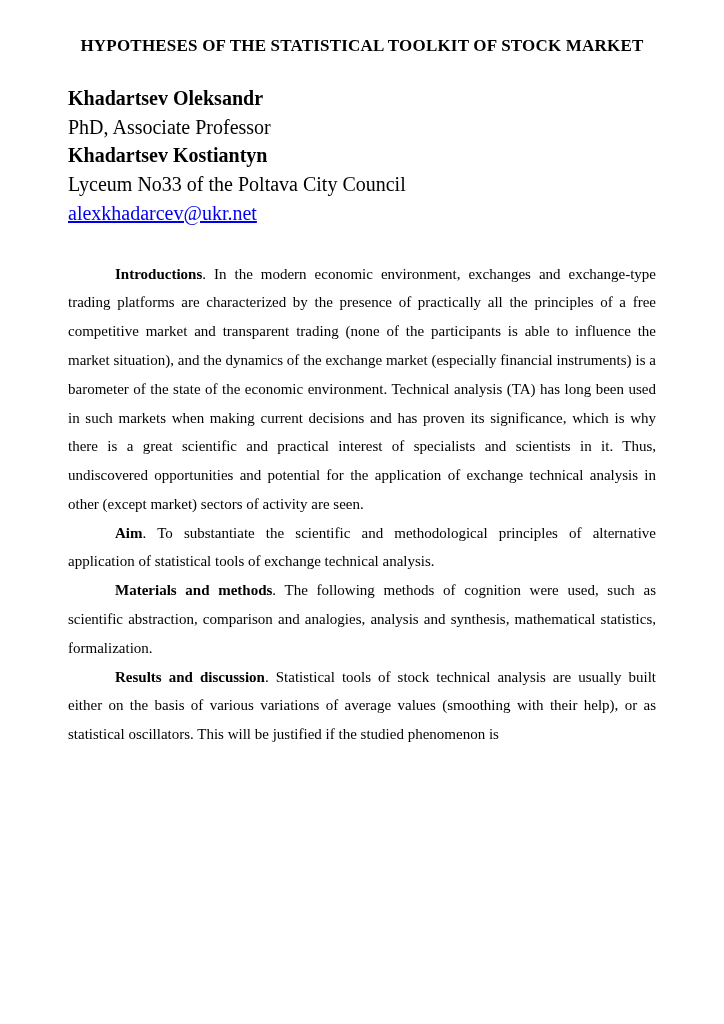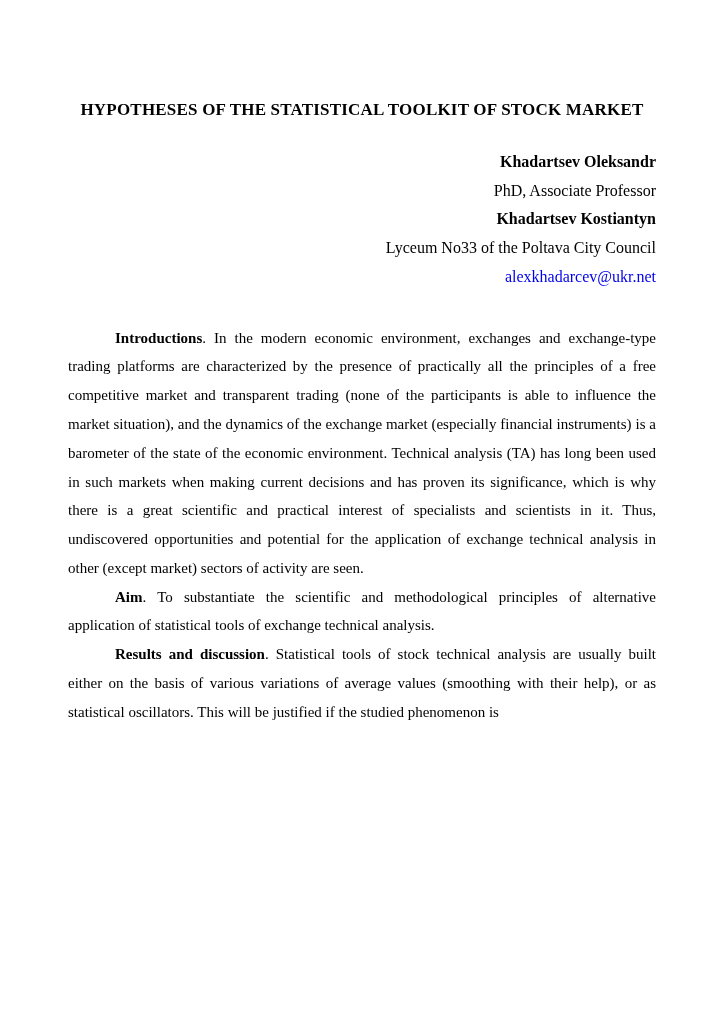--- a/index.html
+++ b/index.html
@@ -5,44 +5,45 @@
   html, body {
     margin: 0;
     padding: 0;
     background: #ffffff;
   }
   .page {
     position: relative;
     width: 724px;
     height: 790px;
     box-sizing: border-box;
-    padding: 94px 68px 0 68px;
+    padding: 30px 68px 0 68px;
     background: #ffffff;
     color: #000000;
     font-family: "Liberation Serif", "DejaVu Serif", serif;
     overflow: hidden;
   }
   .title {
     text-align: center;
     font-weight: bold;
     font-size: 17px;
     line-height: 31px;
     letter-spacing: 0.2px;
   }
   .authors {
     margin-top: 23px;
-    text-align: right;
-    font-size: 16px;
+    text-align: left;
+    font-size: 20px;
     line-height: 28.7px;
   }
   .author-line { white-space: nowrap; }
   .author-line.bold { font-weight: bold; }
   .author-line.link a,
   .author-line.link span {
     color: #0000EE;
+    text-decoration: underline;
     cursor: pointer;
   }
   .body-text {
     margin-top: 32px;
     font-size: 15px;
     line-height: 28.8px;
     text-align: justify;
   }
   .body-text p {
     margin: 0;
@@ -63,16 +64,17 @@
     <div class="author-line bold">Khadartsev Oleksandr</div>
     <div class="author-line">PhD, Associate Professor</div>
     <div class="author-line bold">Khadartsev Kostiantyn</div>
     <div class="author-line">Lyceum No33 of the Poltava City Council</div>
     <div class="author-line link"><span>alexkhadarcev@ukr.net</span></div>
   </div>
 
   <div class="body-text">
     <p><span class="lead">Introductions</span><span>. In the modern economic environment, exchanges and exchange-type trading platforms are characterized by the presence of practically all the principles of a free competitive market and transparent trading (none of the participants is able to influence the market situation), and the dynamics of the exchange market (especially financial instruments) is a barometer of the state of the economic environment. Technical analysis (TA) has long been used in such markets when making current decisions and has proven its significance, which is why there is a great scientific and practical interest of specialists and scientists in it. Thus, undiscovered opportunities and potential for the application of exchange technical analysis in other (except market) sectors of activity are seen.</span></p>
     <p><span class="lead">Aim</span><span>. To substantiate the scientific and methodological principles of alternative application of statistical tools of exchange technical analysis.</span></p>
+    <p><span class="lead">Materials and methods</span><span>. The following methods of cognition were used, such as scientific abstraction, comparison and analogies, analysis and synthesis, mathematical statistics, formalization.</span></p>
     <p><span class="lead">Results and discussion</span><span>. Statistical tools of stock technical analysis are usually built either on the basis of various variations of average values (smoothing with their help), or as statistical oscillators. This will be justified if the studied phenomenon is</span></p>
   </div>
 
 </div>
 
 </body></html>

